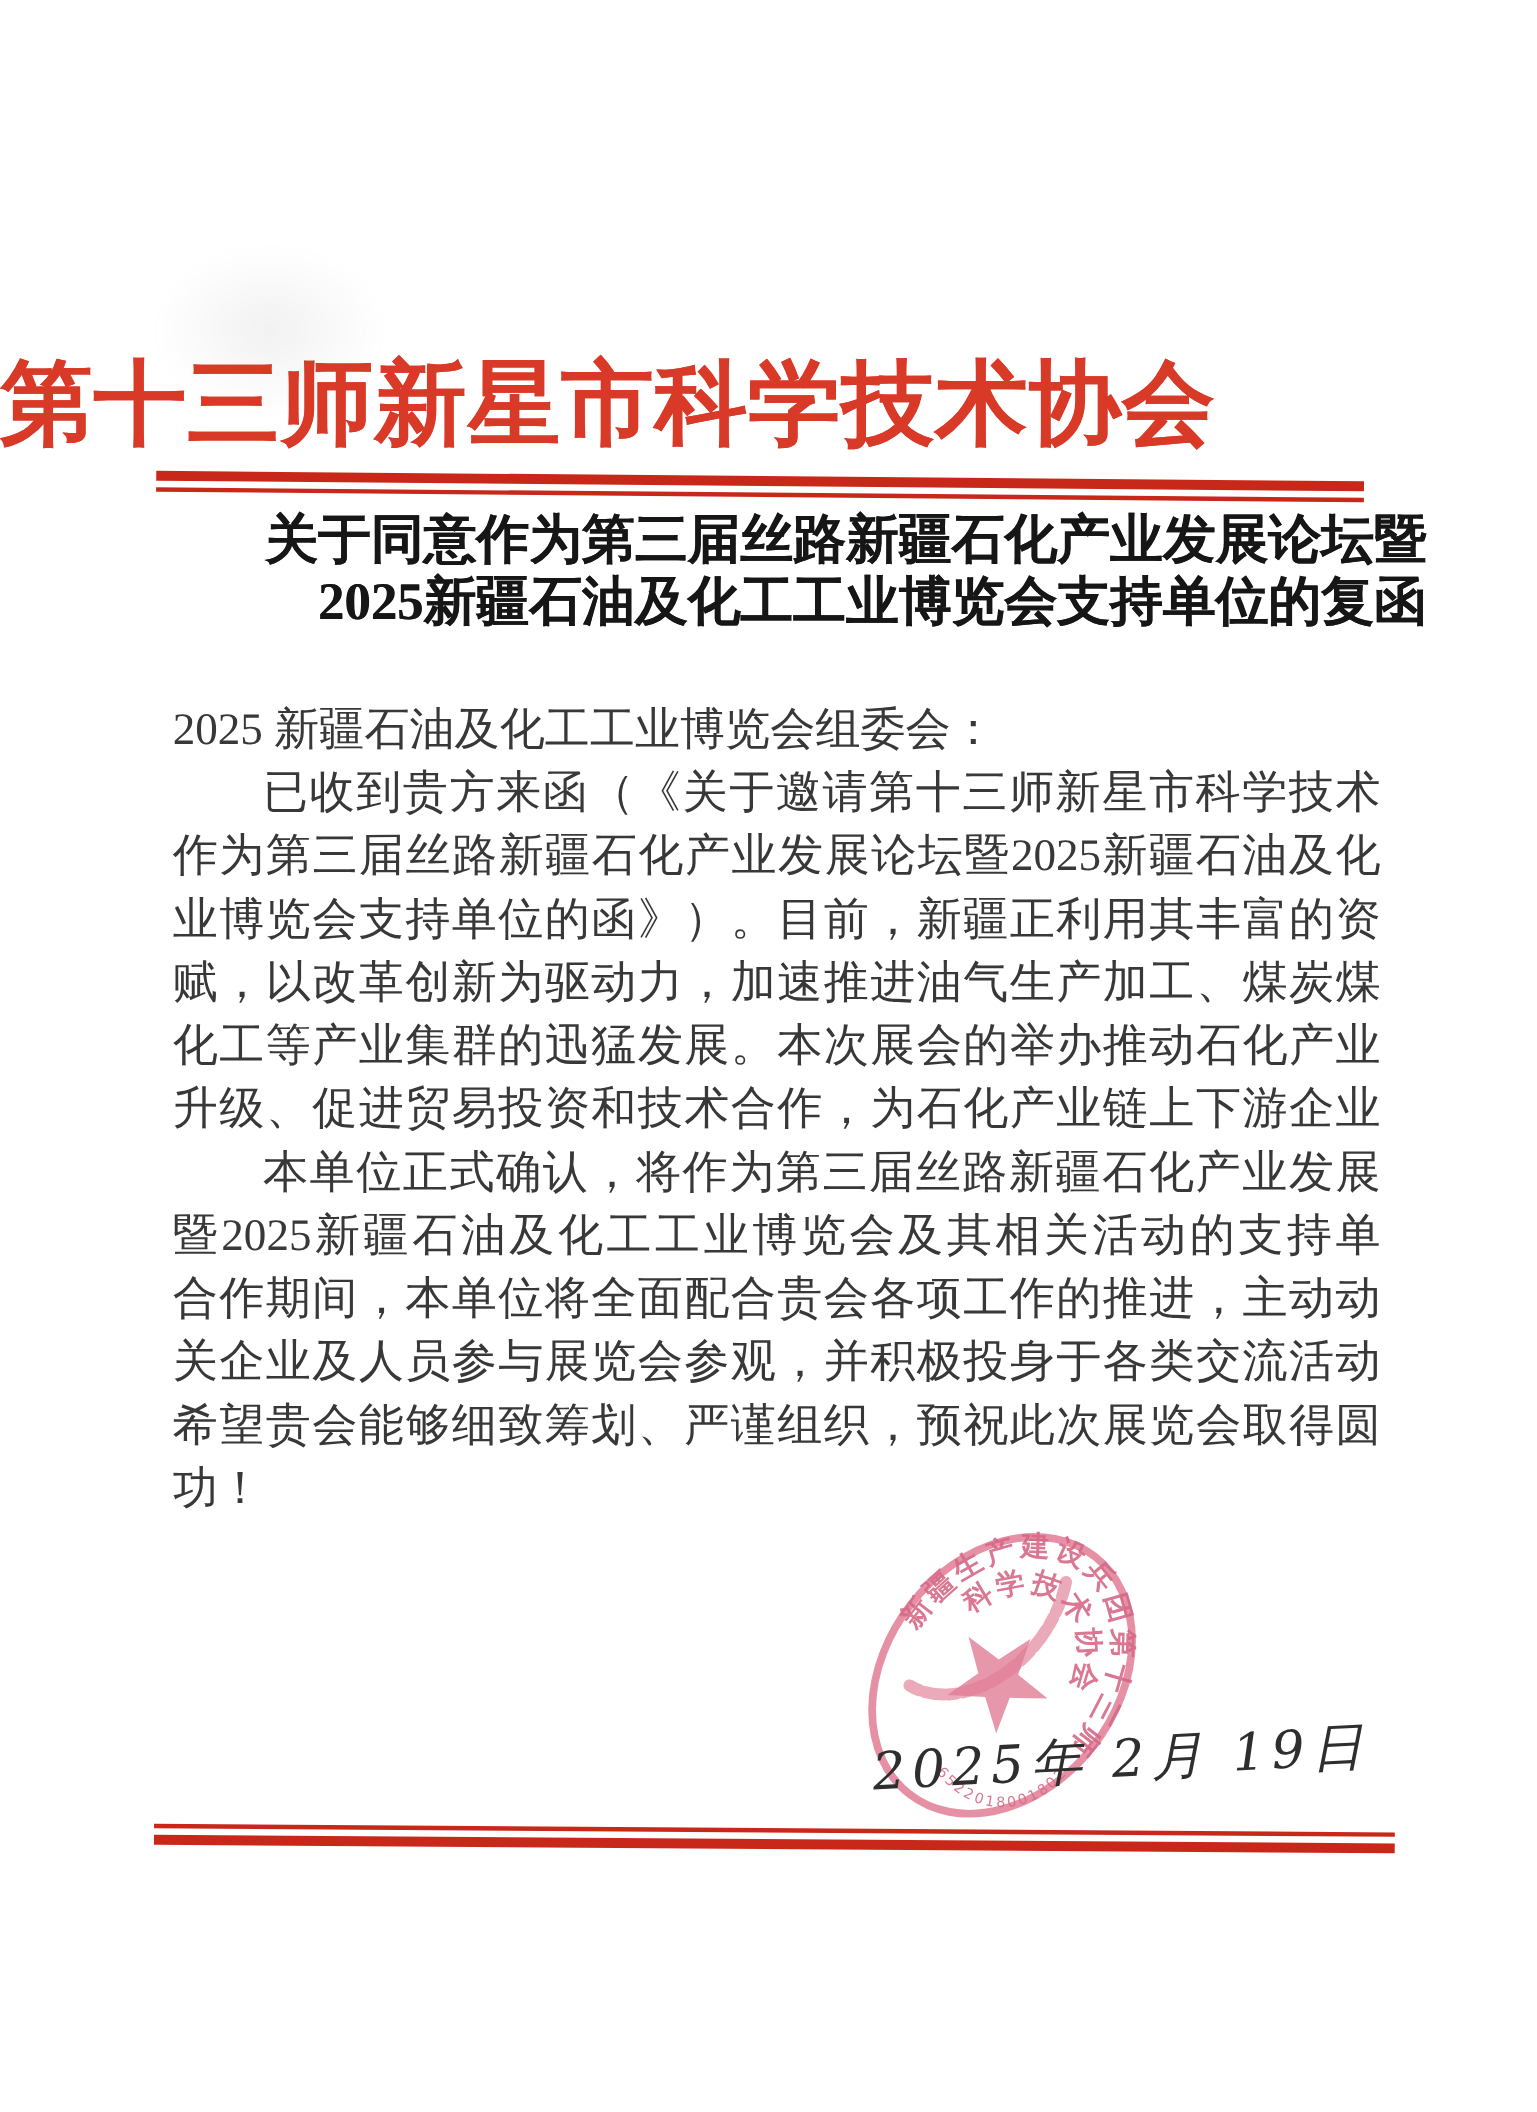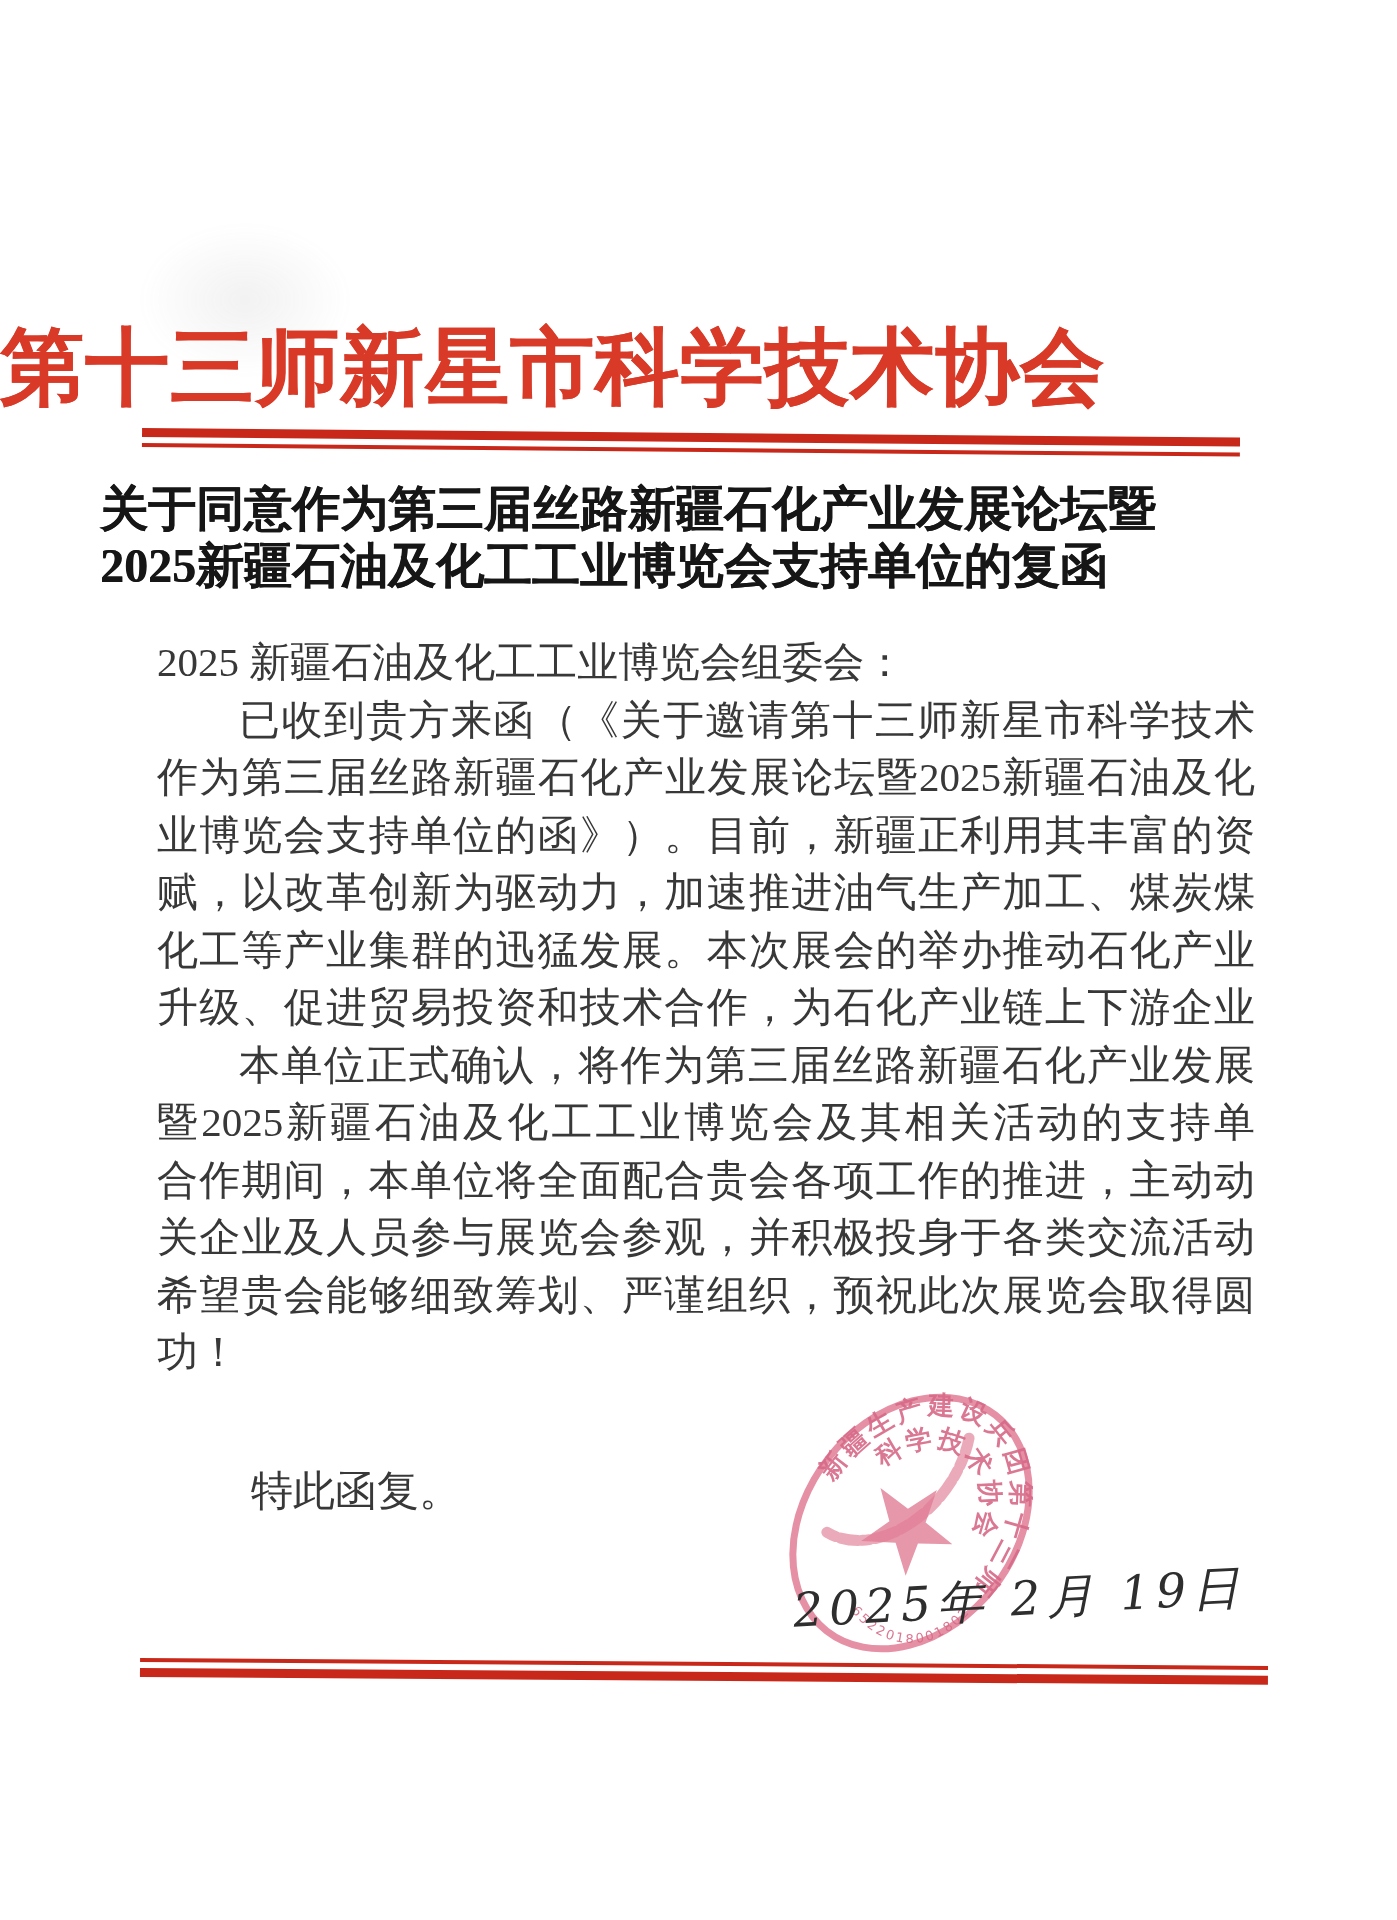--- a/index.html
+++ b/index.html
@@ -38,22 +38,22 @@
     white-space:nowrap;
   }
   .rule-top{
     position:absolute;left:142px;top:428px;width:1098px;
     transform:rotate(0.5deg);transform-origin:left center;
   }
   .rule-top .thick{height:9px;background:var(--rule_red);}
   .rule-top .gap{height:6px;}
   .rule-top .thin{height:3.5px;background:var(--rule_red);}
   .doc-title{
-    position:absolute;left:100px;top:480px;width:1197px;
-    text-align:left;
+    position:absolute;left:100px;top:462px;width:1197px;
+    text-align:right;
     font-weight:bold;color:var(--title_black);
     font-size:48px;line-height:57px;
     font-family:"Liberation Serif","DejaVu Serif",serif;
     white-space:nowrap;
     text-shadow:0.4px 0 0 var(--title_black);
   }
   .letter-body{
     position:absolute;left:145px;top:634px;width:1110px;
     font-size:41px;color:var(--body_ink);
     font-family:"Liberation Serif","DejaVu Serif",serif;
@@ -132,21 +132,20 @@
       <div class="body-line just">化工等产业集群的迅猛发展。本次展会的举办推动石化产业技术</div>
       <div class="body-line just">升级、促进贸易投资和技术合作，为石化产业链上下游企业搭建</div>
       <div class="body-line just ind">本单位正式确认，将作为第三届丝路新疆石化产业发展论坛</div>
       <div class="body-line just">暨2025新疆石油及化工工业博览会及其相关活动的支持单位。在</div>
       <div class="body-line just">合作期间，本单位将全面配合贵会各项工作的推进，主动动员相</div>
       <div class="body-line just">关企业及人员参与展览会参观，并积极投身于各类交流活动中。</div>
       <div class="body-line just">希望贵会能够细致筹划、严谨组织，预祝此次展览会取得圆满成</div>
       <div class="body-line">功！</div>
     </div>
 
-  <div class="closing">特此函复。</div>
 
   <svg class="seal" viewBox="0 0 244 298">
     <g transform="rotate(38 122 146)">
       <ellipse class="ring" cx="122" cy="146" rx="105" ry="137"></ellipse>
       <path id="sealOuterArc" class="arc-path" d="M 35.3 166.8 A 88 120 0 1 1 208.7 166.8"></path>
       <path id="sealInnerArc" class="arc-path" d="M 65.6 117.3 A 60 84 0 0 1 178.4 117.3"></path>
       <path class="uy" d="M 61.4 205.1 A 74 103 0 0 0 115.5 43.4"></path>
       <text class="outer-t" text-anchor="middle">
         <textPath href="#sealOuterArc" startOffset="50%">新疆生产建设兵团第十三师</textPath>
       </text>

